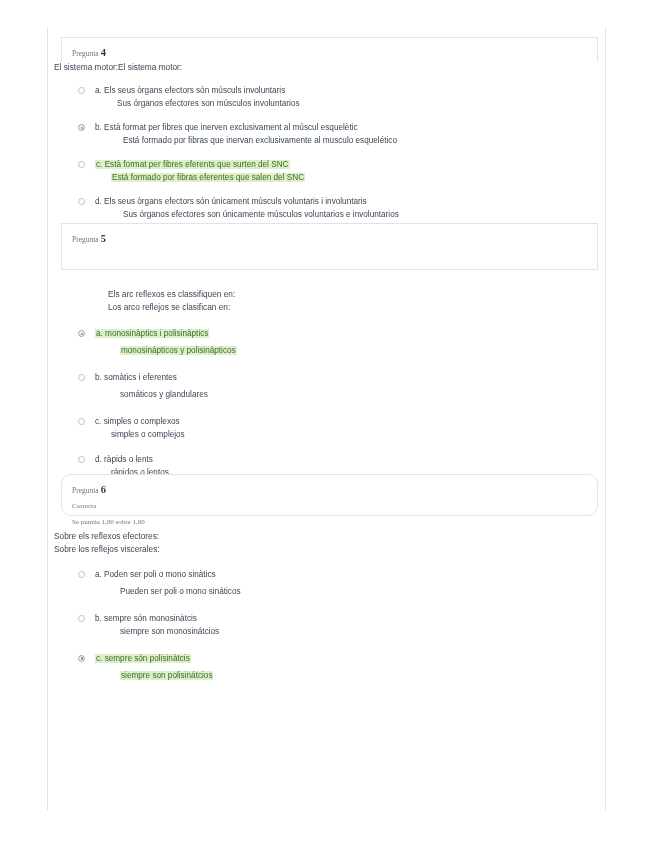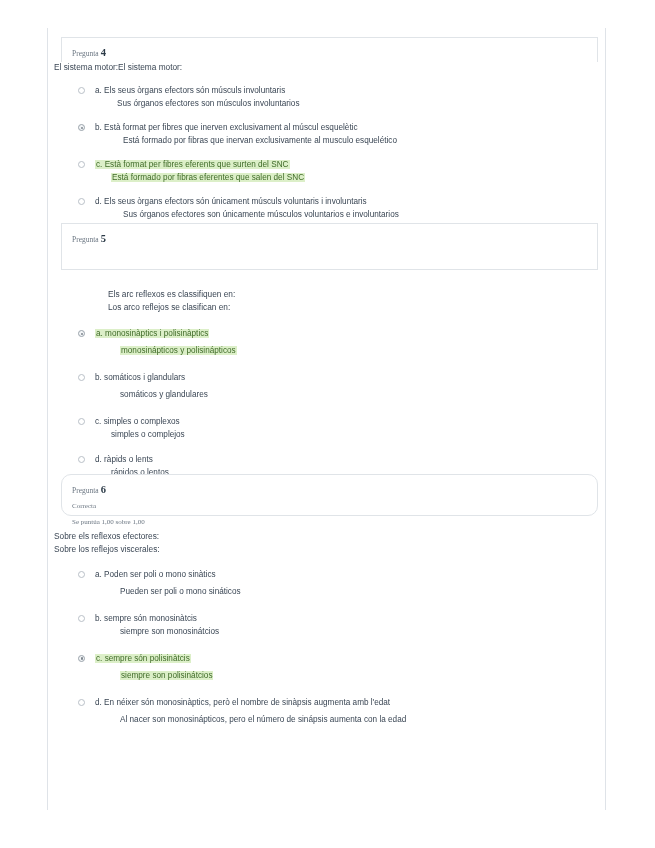--- a/index.html
+++ b/index.html
@@ -195,21 +195,21 @@
     <div class="answers" style="top:300px;">
 
       <div class="answer" style="margin-bottom:14px;">
         <span class="radio checked"></span>
         <span class="ans-line"><span class="hl">a. monosinàptics i polisinàptics</span></span>
         <span class="ans-line l2" style="padding-left:25px; margin-top:4px;"><span class="hl">monosinápticos y polisinápticos</span></span>
       </div>
 
       <div class="answer" style="margin-bottom:14px;">
         <span class="radio"></span>
-        <span class="ans-line">b. somáticos i glandulars</span>
+        <span class="ans-line">b. somàtics i eferentes</span>
         <span class="ans-line l2" style="padding-left:25px; margin-top:4px;">somáticos y glandulares</span>
       </div>
 
       <div class="answer" style="margin-bottom:12px;">
         <span class="radio"></span>
         <span class="ans-line">c.  simples o complexos</span>
         <span class="ans-line l2-narrow">simples o complejos</span>
       </div>
 
       <div class="answer">
@@ -243,21 +243,16 @@
         <span class="ans-line">b. sempre són monosinàtcis</span>
         <span class="ans-line l2" style="padding-left:25px; margin-top:0;">siempre son monosinátcios</span>
       </div>
 
       <div class="answer" style="margin-bottom:14px;">
         <span class="radio checked"></span>
         <span class="ans-line"><span class="hl">c. sempre són polisinàtcis</span></span>
         <span class="ans-line l2" style="padding-left:25px; margin-top:4px;"><span class="hl">siempre son polisinátcios</span></span>
       </div>
 
-      <div class="answer">
-        <span class="radio"></span>
-        <span class="ans-line">d. En néixer són monosinàptics, però el nombre de sinàpsis augmenta amb l'edat</span>
-        <span class="ans-line l2" style="padding-left:25px; margin-top:4px;">Al nacer son monosinápticos, pero el número de sinápsis aumenta con la edad</span>
-      </div>
     </div>
 
   </div>
 </div>
 
 </body></html>

